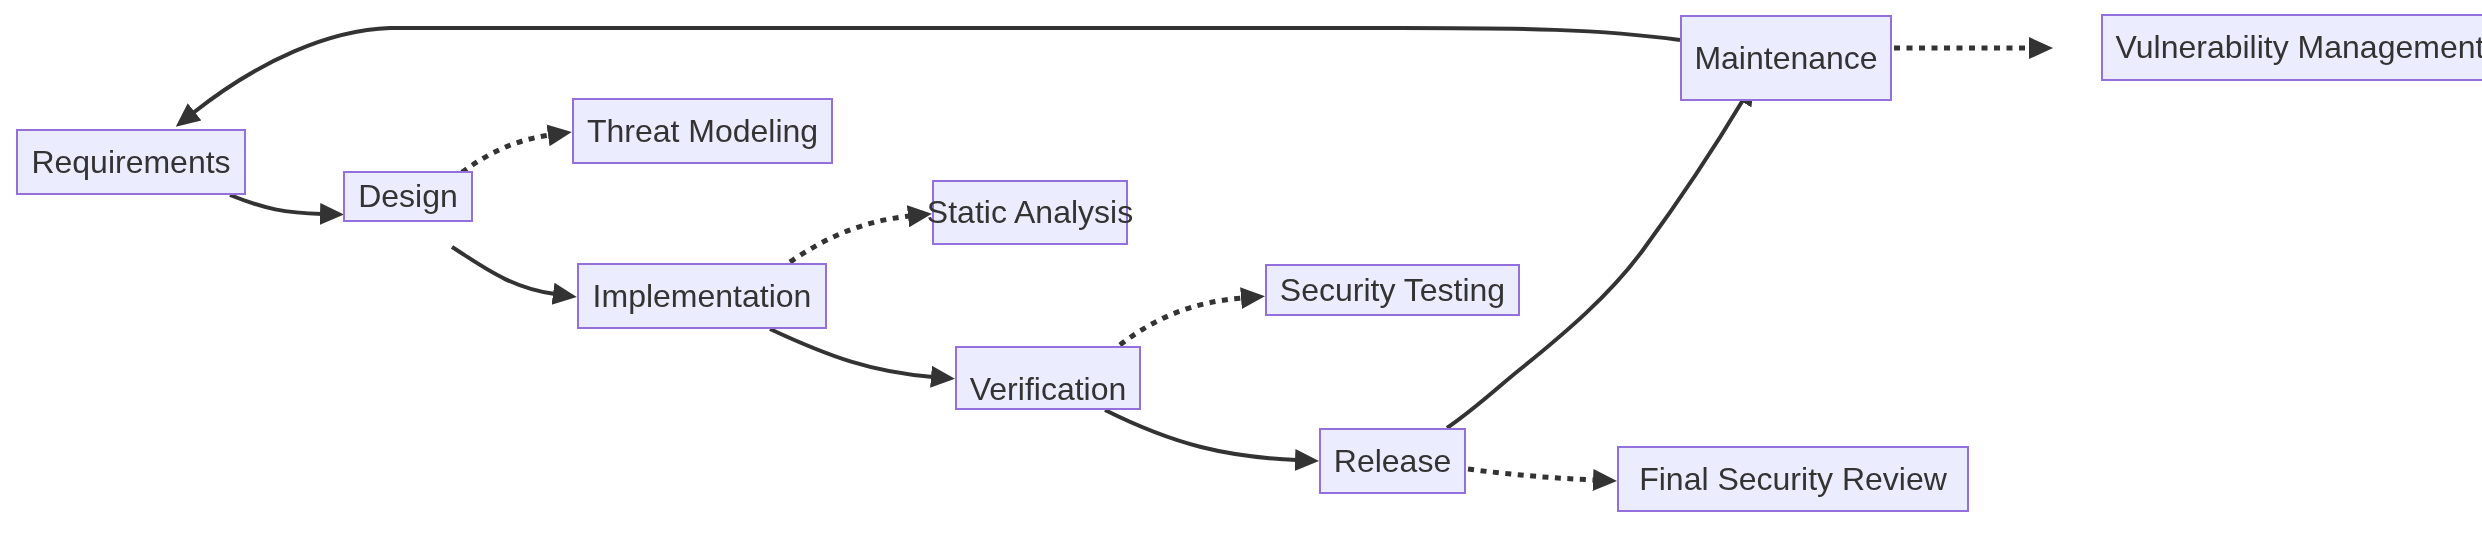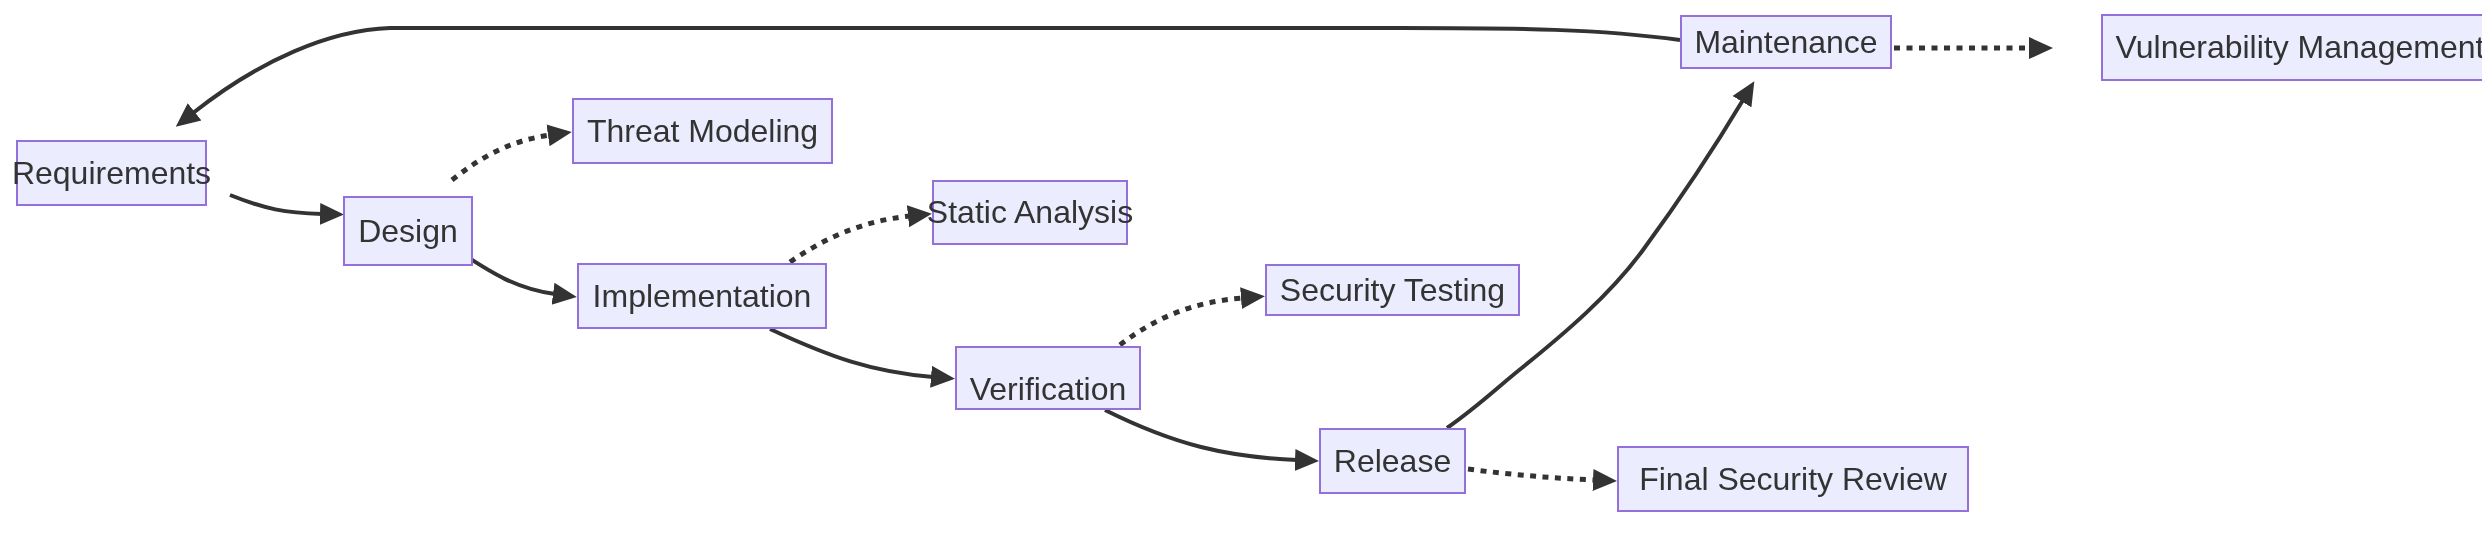--- a/index.html
+++ b/index.html
@@ -27,24 +27,24 @@
   <path class="edge" d="M 452 247 C 482 266 510 288 555 294" marker-end="url(#arrow)"></path>
   <path class="edge dotted" d="M 790 262 C 825 238 862 221 910 216" marker-end="url(#arrow)"></path>
   <path class="edge" d="M 770 329 C 830 357 872 372 933 377" marker-end="url(#arrow)"></path>
   <path class="edge dotted" d="M 1120 345 C 1155 318 1192 302 1243 298" marker-end="url(#arrow)"></path>
   <path class="edge" d="M 1105 410 C 1175 445 1227 457 1297 460" marker-end="url(#arrow)"></path>
   <path class="edge dotted" d="M 1468 469 C 1512 475 1552 478 1595 480" marker-end="url(#arrow)"></path>
   <path class="edge" d="M 1447 428 C 1480 405 1500 385 1523 367 C 1565 333 1610 295 1643 250 C 1676 205 1710 155 1743 100" marker-end="url(#arrow)"></path>
   <path class="edge dotted" d="M 1894 48 L 2031 48" marker-end="url(#arrow)"></path>
 </svg>
 
-<div class="node" style="left:16px;top:129px;width:191px;height:66px;margin-top:11px;">
+<div class="node" style="left:16px;top:129px;width:230px;height:66px;">
     <span>Requirements</span>
   </div>
-<div class="node" style="left:343px;top:196px;width:130px;height:70px;text-align:center;">
+<div class="node" style="left:343px;top:171px;width:130px;height:51px;text-align:center;">
     <span>Design</span>
   </div>
 <div class="node" style="left:572px;top:98px;width:261px;height:66px;">
     <span>Threat Modeling</span>
   </div>
 <div class="node" style="left:577px;top:263px;width:250px;height:66px;">
     <span>Implementation</span>
   </div>
 <div class="node" style="left:932px;top:180px;width:196px;height:65px;">
     <span>Static Analysis</span>
@@ -54,18 +54,18 @@
   </div>
 <div class="node" style="left:1265px;top:264px;width:255px;height:52px;justify-content:center;">
     <span>Security Testing</span>
   </div>
 <div class="node" style="left:1319px;top:428px;width:147px;height:66px;">
     <span>Release</span>
   </div>
 <div class="node" style="left:1617px;top:446px;width:352px;height:66px;">
     <span>Final Security Review</span>
   </div>
-<div class="node" style="left:1680px;top:15px;width:212px;height:54px;">
+<div class="node" style="left:1680px;top:15px;width:212px;height:86px;">
     <span>Maintenance</span>
   </div>
 <div class="node" style="left:2053px;top:14px;width:398px;height:67px;margin-left:48px;">
     <span>Vulnerability Management</span>
   </div>
 
 </body></html>

